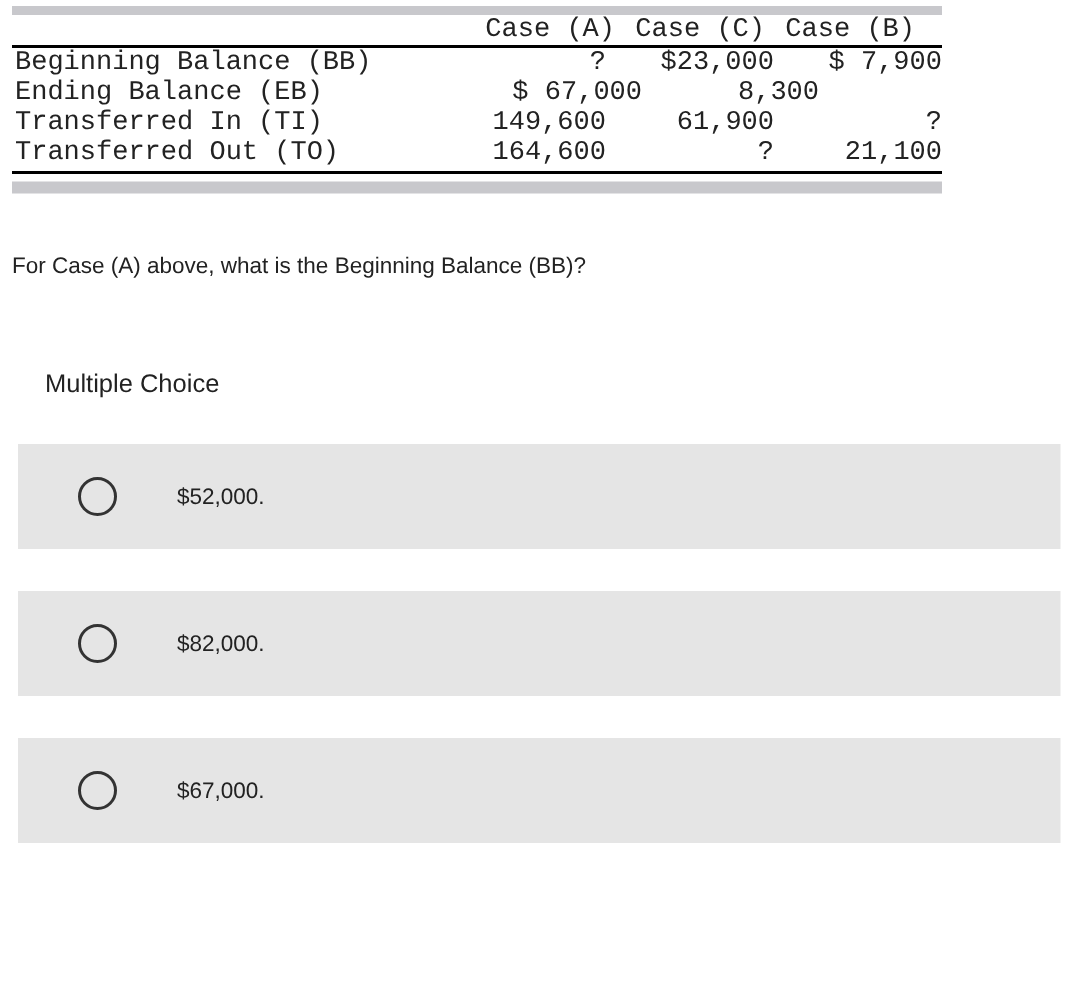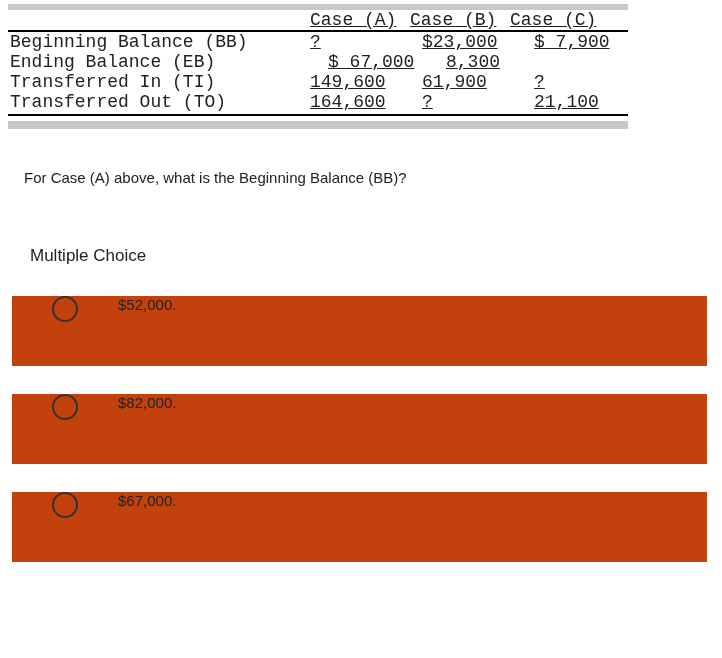--- a/index.html
+++ b/index.html
@@ -39,62 +39,62 @@
       padding-left: 2px;
       gap: 18px;
     }
     .label-col {
       width: 300px;
       text-align: left;
       white-space: pre;
     }
     .case-col {
       width: 100px;
-      text-align: left;
+      text-align: right;
       white-space: pre;
-      text-decoration: underline;
     }
     .header-sep {
       height: 2px;
       background: #000;
       width: 100%;
     }
     .bottom-thin {
       height: 2px;
       background: #000;
       width: 100%;
       margin-top: 2px;
     }
     .bottom-thick {
       height: 8px;
       background: #c8c8cc;
       width: 100%;
       margin-top: 5px;
     }
     .question {
       margin-top: 40px;
-      margin-left: 24px;
+      margin-left: 8px;
       font-size: 15px;
       color: #222;
     }
     .mc-heading {
       margin-top: 60px;
       margin-left: 30px;
       font-size: 17px;
       color: #222;
     }
     .options-container {
       margin-top: 30px;
       margin-left: 12px;
       width: 695px;
     }
     .option {
-      background: #c2410c;
+      background: #e5e5e5;
       height: 70px;
       display: flex;
+      align-items: center;
       margin-bottom: 28px;
       cursor: pointer;
     }
     .radio-circle {
       width: 26px;
       height: 26px;
       border: 2px solid #333;
       border-radius: 50%;
       margin-left: 40px;
       margin-right: 40px;
@@ -106,22 +106,22 @@
     }
   </style>
 </head>
 <body>
 
 <div class="table-container">
   <div class="top-bar"></div>
   <div class="header-row">
     <div class="label-col"></div>
     <div class="case-col">Case (A)</div>
+    <div class="case-col">Case (C)</div>
     <div class="case-col">Case (B)</div>
-    <div class="case-col">Case (C)</div>
   </div>
   <div class="header-sep"></div>
 
   <div class="data-row">
     <div class="label-col">Beginning Balance (BB)</div>
     <div class="case-col">?</div>
     <div class="case-col">$23,000</div>
     <div class="case-col">$ 7,900</div>
   </div>
   <div class="data-row">

